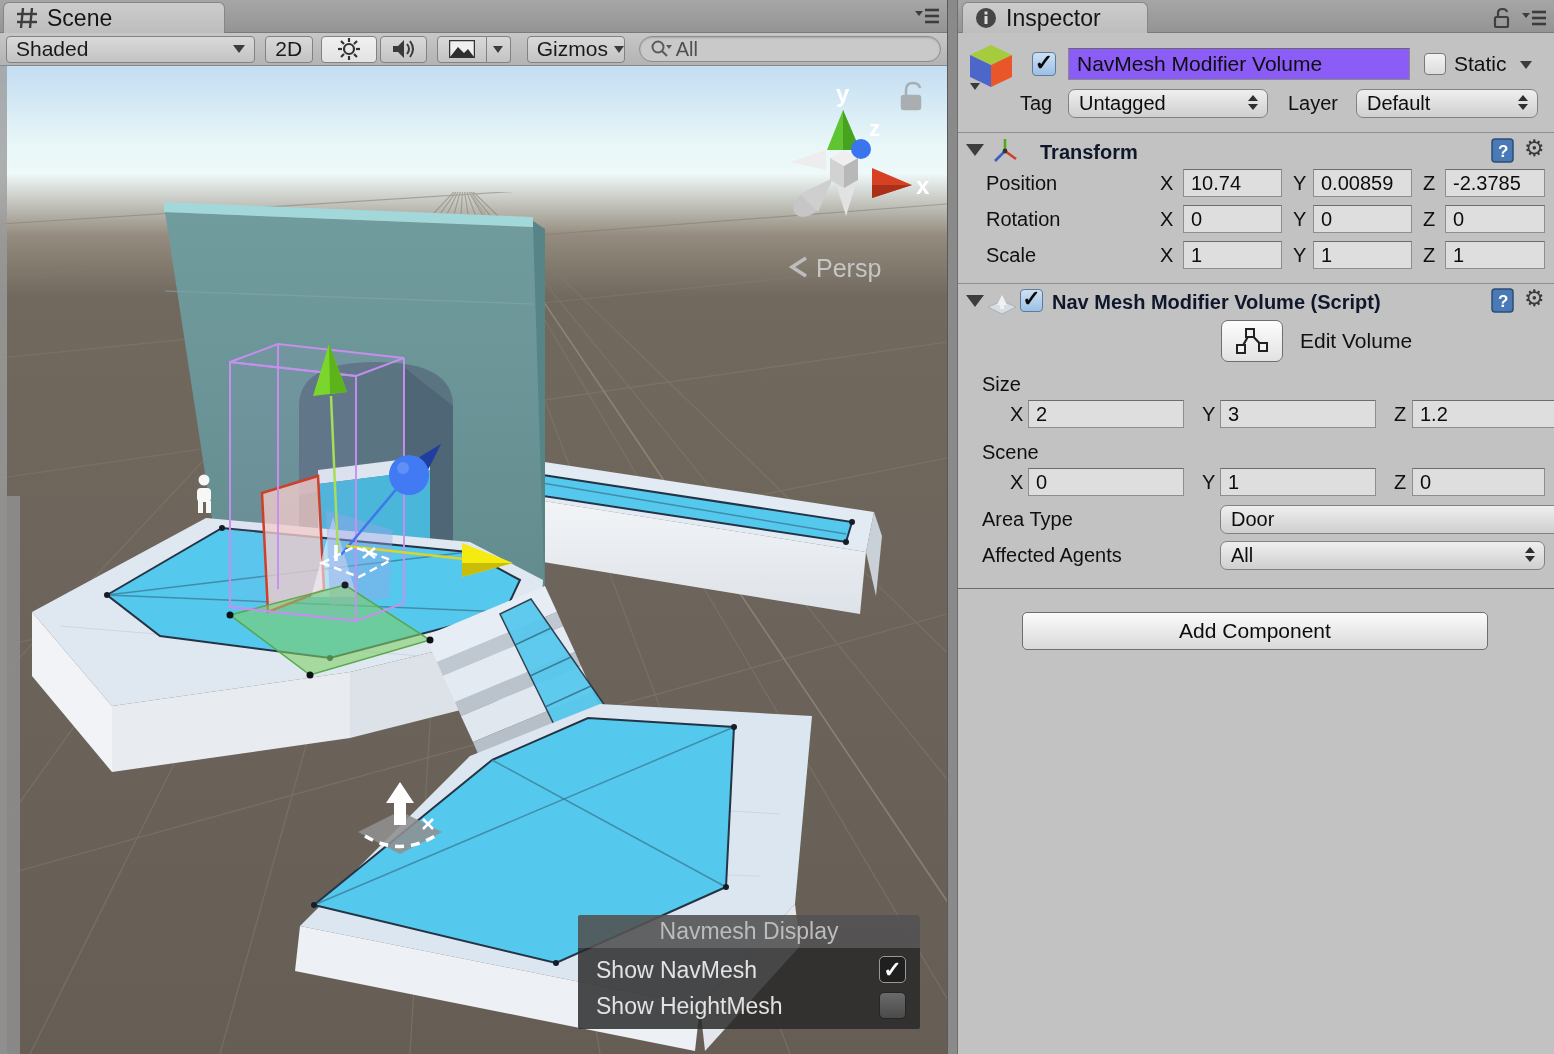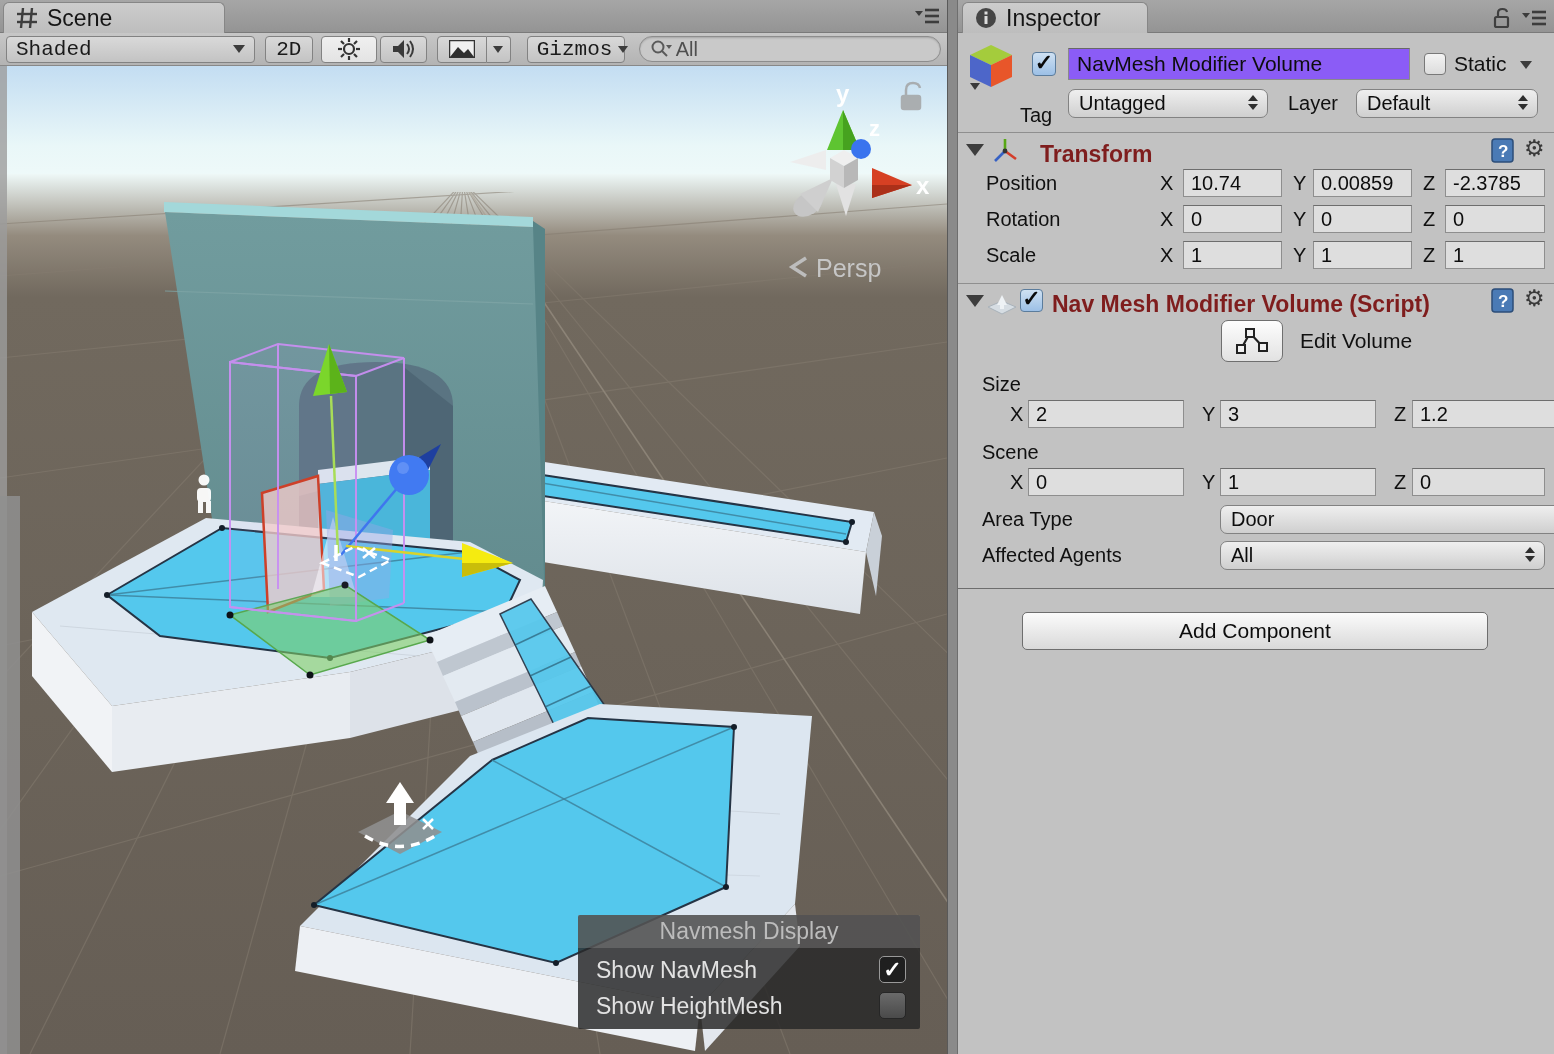--- a/index.html
+++ b/index.html
@@ -9,21 +9,21 @@
   
   .tabstrip{position:relative;height:33px;background:linear-gradient(#a6a6a6,#949494);border-bottom:1px solid #7a7a7a;}
   .tab{position:absolute;top:2px;height:31px;background:linear-gradient(#cccccc,#bdbdbd);
     border:1px solid #868686;border-bottom:none;border-radius:6px 6px 0 0;
     display:flex;align-items:center;gap:9px;padding:0 12px;font-size:23px;color:#151515;}
   .strip-icons{position:absolute;right:8px;top:7px;display:flex;gap:10px;align-items:center;}
   
   .toolbar{height:33px;background:linear-gradient(#c7c7c7,#b3b3b3);border-bottom:1px solid #888;
     display:flex;align-items:center;padding:0 6px;font-size:21px;color:#1a1a1a;}
   .tb{height:27px;background:linear-gradient(#d9d9d9,#c3c3c3);border:1px solid #828282;border-radius:4px;
-    display:flex;align-items:center;justify-content:center;padding:0 9px;gap:6px;font-family:Liberation Mono, monospace;}
+    display:flex;align-items:center;justify-content:center;padding:0 9px;gap:6px;}
   .tb.checked{background:linear-gradient(#f0f0f0,#e3e3e3);}
   .caret{width:0;height:0;border-left:6px solid transparent;border-right:6px solid transparent;border-top:8px solid #3c3c3c;}
   .search{height:26px;border-radius:13px;background:#c9c9c9;border:1px solid #8d8d8d;box-shadow:inset 0 1px 2px rgba(0,0,0,.18);
     display:flex;align-items:center;padding:0 10px;gap:4px;color:#4f4f4f;}
   
   .insp-body{position:relative;height:1021px;background:#c2c2c2;font-size:20px;color:#111;}
   .abs{position:absolute;}
   .lbl{position:absolute;height:28px;line-height:28px;color:#101010;}
   .num{position:absolute;height:28px;line-height:26px;background:#dedede;border:1px solid #8e8e8e;border-top-color:#6d6d6d;
     padding:0 7px;color:#0d0d0d;}
@@ -35,21 +35,21 @@
   .updn i{display:block;width:0;height:0;border-left:5px solid transparent;border-right:5px solid transparent;}
   .updn i.u{border-bottom:6px solid #2e2e2e;}
   .updn i.d{border-top:6px solid #2e2e2e;}
   .cb{position:absolute;width:24px;height:24px;border-radius:4px;background:linear-gradient(#f3f3f3,#dcdcdc);
     border:1px solid #787878;display:flex;align-items:center;justify-content:center;
     font-size:22px;font-weight:bold;color:#0a0a0a;}
   .cb.checked{background:linear-gradient(#cfe1f2,#9cc0e6);border-color:#5b7c9c;}
   .cb .mark{visibility:hidden;margin-top:-3px;}
   .cb.checked .mark{visibility:visible;}
   .fold{position:absolute;width:0;height:0;border-left:9px solid transparent;border-right:9px solid transparent;border-top:12px solid #3d3d3d;}
-  .hdr{position:absolute;font-weight:bold;font-size:23px;color:#7f1d1d;}
+  .hdr{position:absolute;font-weight:bold;font-size:20px;color:#0f172a;}
   .divider{position:absolute;left:0;width:596px;height:1px;background:#8f8f8f;}
   .divider.strong{background:#6d6d6d;}
   .gear{font-size:23px;color:#3a3a3a;line-height:22px;}
   .btn-big{position:absolute;background:linear-gradient(#fbfbfb,#d9d9d9);border:1px solid #6e6e6e;border-radius:5px;
     text-align:center;font-size:21px;color:#0c0c0c;}
   .editbtn{position:absolute;background:linear-gradient(#fdfdfd,#e2e2e2);border:1px solid #6f6f6f;border-radius:7px;
     display:flex;align-items:center;justify-content:center;}
   
   .nm-overlay{position:absolute;left:578px;top:915px;width:342px;height:114px;background:rgba(40,40,40,.84);border-radius:2px;font-size:23px;}
   .nm-title{height:33px;background:rgba(150,150,150,.35);color:#bcbcbc;text-align:center;line-height:33px;}
@@ -402,21 +402,21 @@
     <span class="cb checked" style="left:74px;top:19px;">
         <span class="mark">✓</span>
       </span>
     <div class="txtfield" style="left:110px;top:15px;width:342px;height:32px;font-size:21px;">NavMesh Modifier Volume</div>
     <span class="cb" style="left:466px;top:20px;width:22px;height:22px;">
         <span class="mark">✓</span>
       </span>
     <span class="lbl" style="left:496px;top:17px;font-size:21px;">Static</span>
     <span class="caret abs" style="left:562px;top:28px;"></span>
 
-    <span class="lbl" style="left:62px;top:68px;">Tag</span>
+    <span class="lbl" style="left:62px;top:56px;">Tag</span>
     <div class="dd" style="left:110px;top:56px;width:200px;">
       <span>Untagged</span>
       <span class="updn">
           <i class="u"></i>
           <i class="d"></i>
         </span>
     </div>
     <span class="lbl" style="left:330px;top:56px;">Layer</span>
     <div class="dd" style="left:398px;top:56px;width:182px;">
       <span>Default</span>

